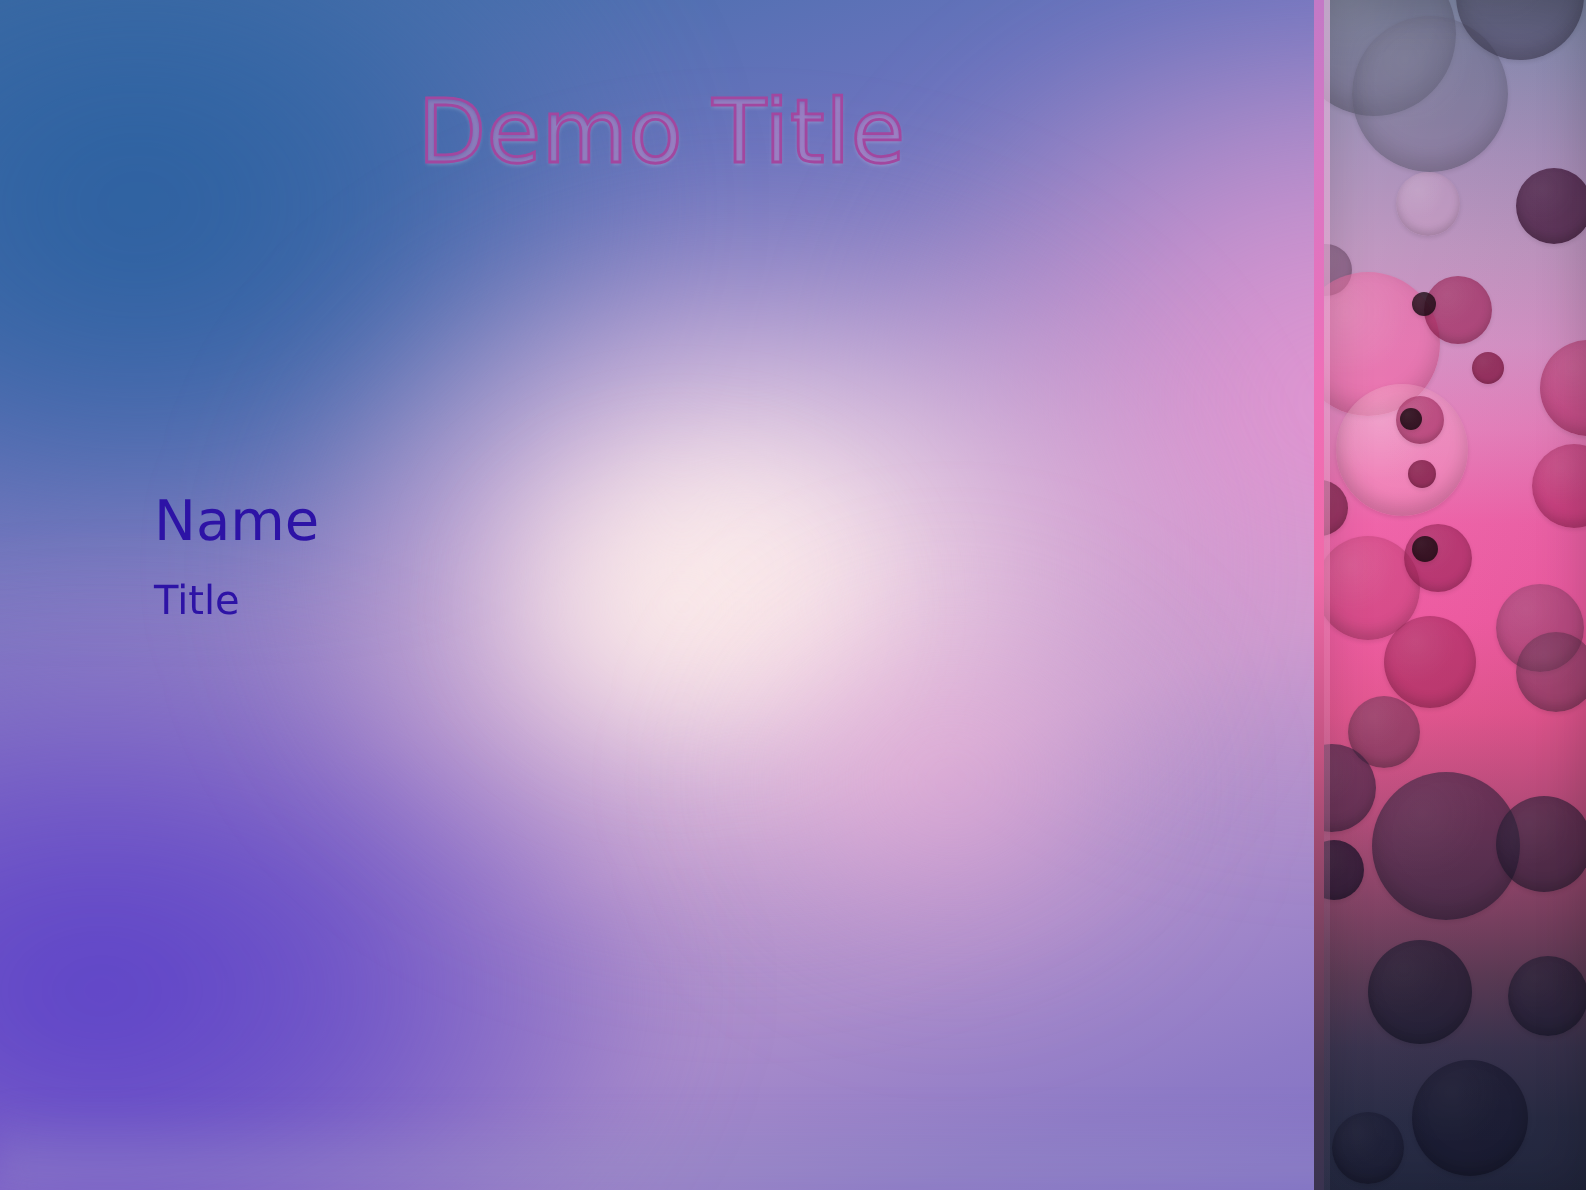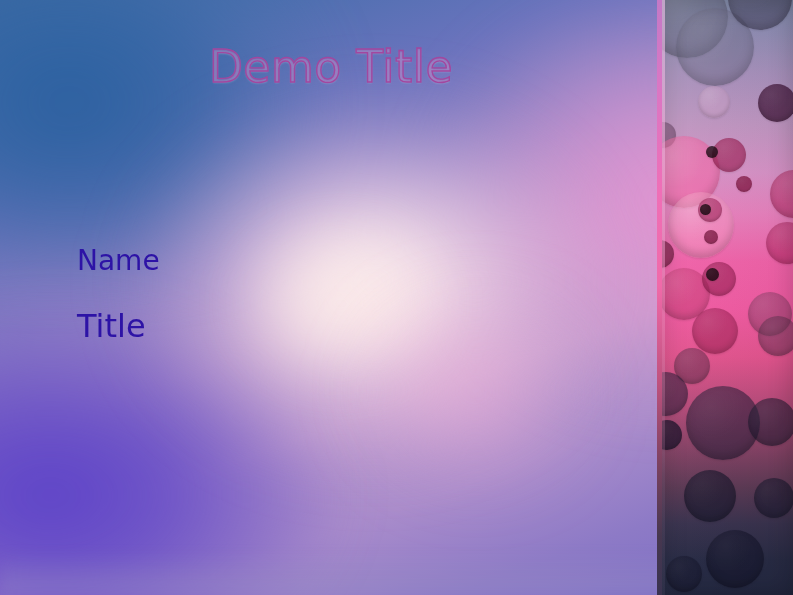--- a/index.html
+++ b/index.html
@@ -174,22 +174,22 @@
     font-size: 28px;
     font-weight: 400;
     line-height: 1.0;
     color: #2d13a6;
     text-align: center;
   }
 
   .author-title {
     position: absolute;
     left: 77px;
-    top: 310px;
-    font-size: 32px;
+    top: 290px;
+    font-size: 20px;
     font-weight: 400;
     line-height: 1.0;
     color: #2d13a6;
     text-align: right;
   }
 
   
   .side-panel {
     position: absolute;
     left: 662px;

